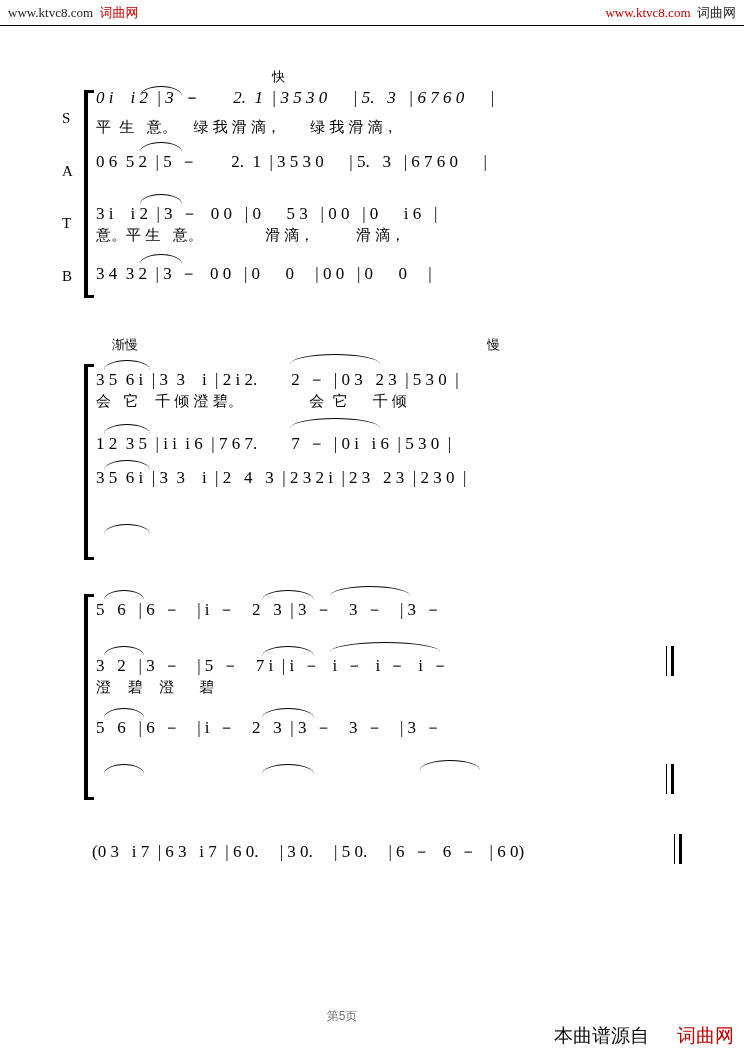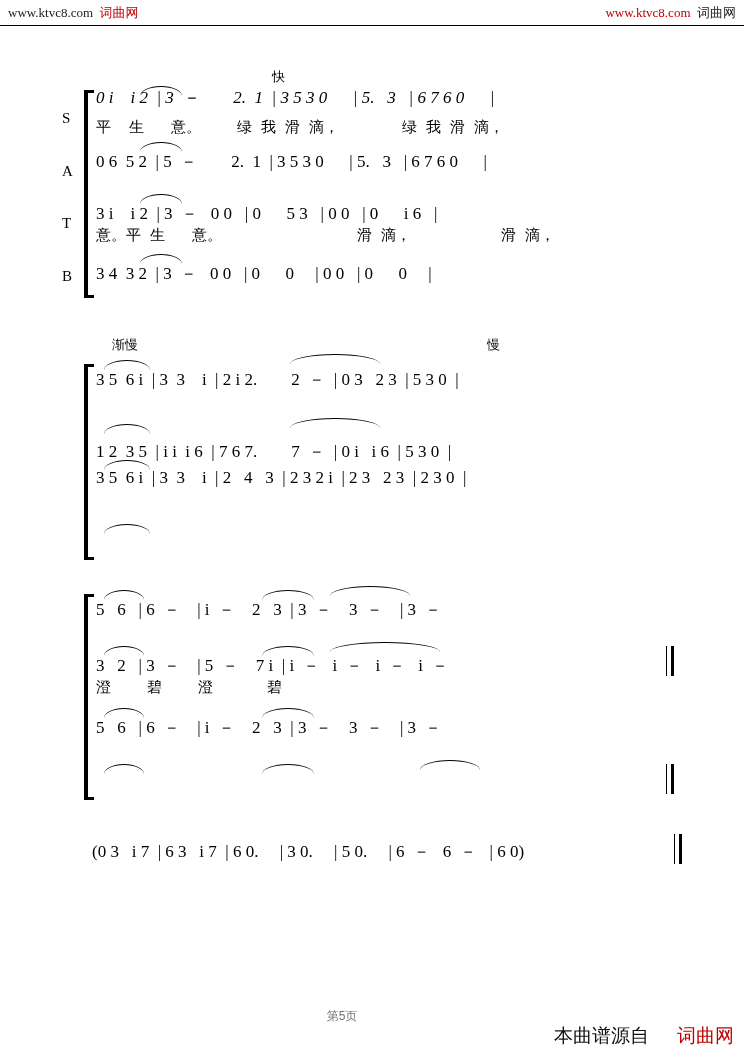--- a/index.html
+++ b/index.html
@@ -88,21 +88,21 @@
     font-family: "Liberation Serif", serif;
     font-size: 17px;
     white-space: pre;
     letter-spacing: 0px;
   }
   .lyrics {
     position: absolute;
     left: 96px;
     width: 600px;
     height: 22px;
-    font-family: Liberation Mono, monospace;
+    font-family: Liberation Sans, sans-serif;
     font-size: 15px;
     white-space: pre;
   }
   .tempo {
     position: absolute;
     font-family: "Liberation Sans", sans-serif;
     font-size: 13px;
     white-space: pre;
   }
   
@@ -200,22 +200,23 @@
 
   <div class="system" style="top:300px;height:230px;">
     <div class="tempo" style="left:96px;top:10px;margin-left:16px;">渐慢</div>
     <div class="tempo" style="left:487px;top:10px;">慢</div>
 
     <div class="brace" style="left:84px;top:38px;height:196px;"></div>
     <div class="brace-cap-top" style="left:84px;top:38px;"></div>
     <div class="brace-cap-bot" style="left:84px;top:231px;"></div>
 
     <div class="staff" style="top:42px;">3 5  6 i  | 3  3    i  | 2 i 2.        2  －  | 0 3   2 3  | 5 3 0  |</div>
-
-    <div class="staff" style="top:114px;">1 2  3 5  | i i  i 6  | 7 6 7.        7  －  | 0 i   i 6  | 5 3 0  |</div>
+    <div class="lyrics" style="top:66px;">会   它    千 倾 澄 碧。                会  它      千 倾</div>
+
+    <div class="staff" style="top:106px;">1 2  3 5  | i i  i 6  | 7 6 7.        7  －  | 0 i   i 6  | 5 3 0  |</div>
 
     <div class="staff" style="top:142px;">3 5  6 i  | 3  3    i  | 2   4   3  | 2 3 2 i  | 2 3   2 3  | 2 3 0  |</div>
 
 
     <div class="slur" style="left:104px;top:34px;width:46px;"></div>
     <div class="slur" style="left:290px;top:28px;width:90px;"></div>
     <div class="slur" style="left:104px;top:98px;width:46px;"></div>
     <div class="slur" style="left:290px;top:92px;width:90px;"></div>
     <div class="slur" style="left:104px;top:134px;width:46px;"></div>
     <div class="slur" style="left:104px;top:198px;width:46px;"></div>

